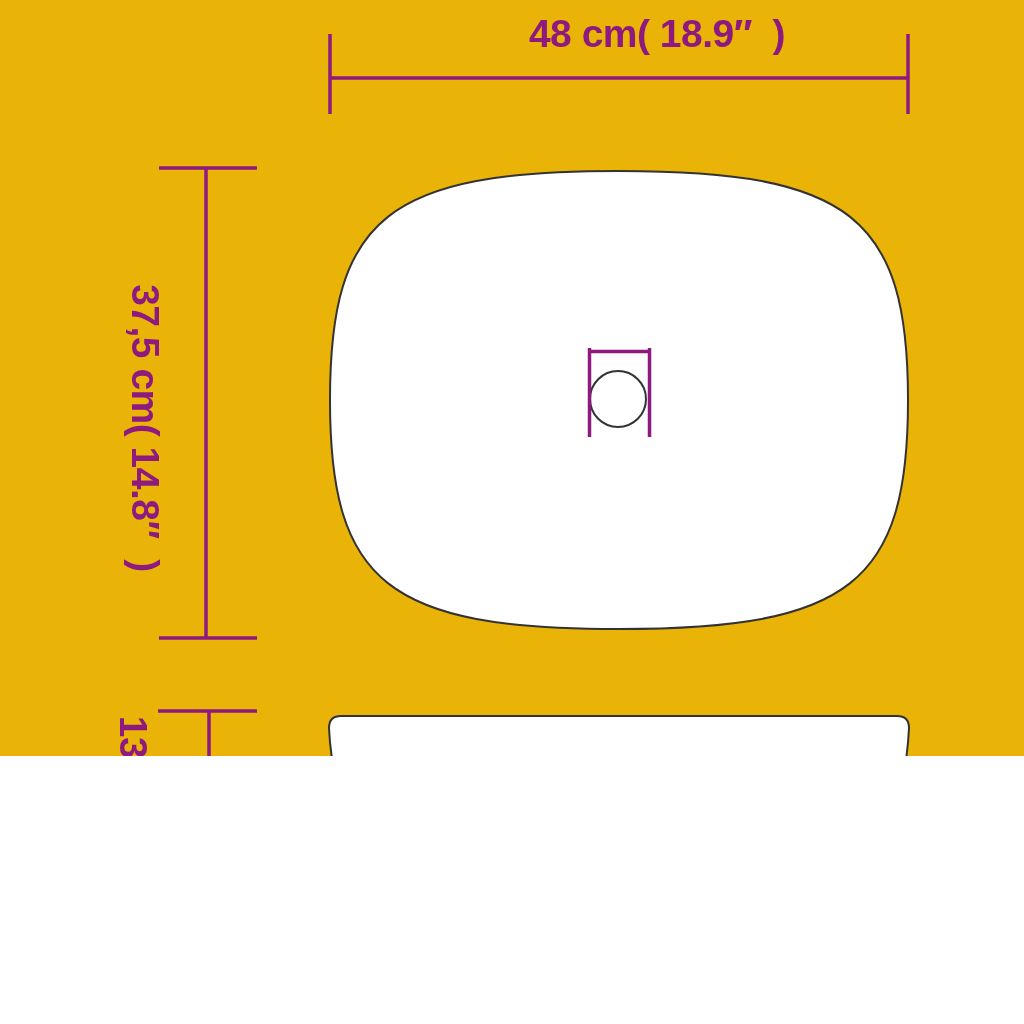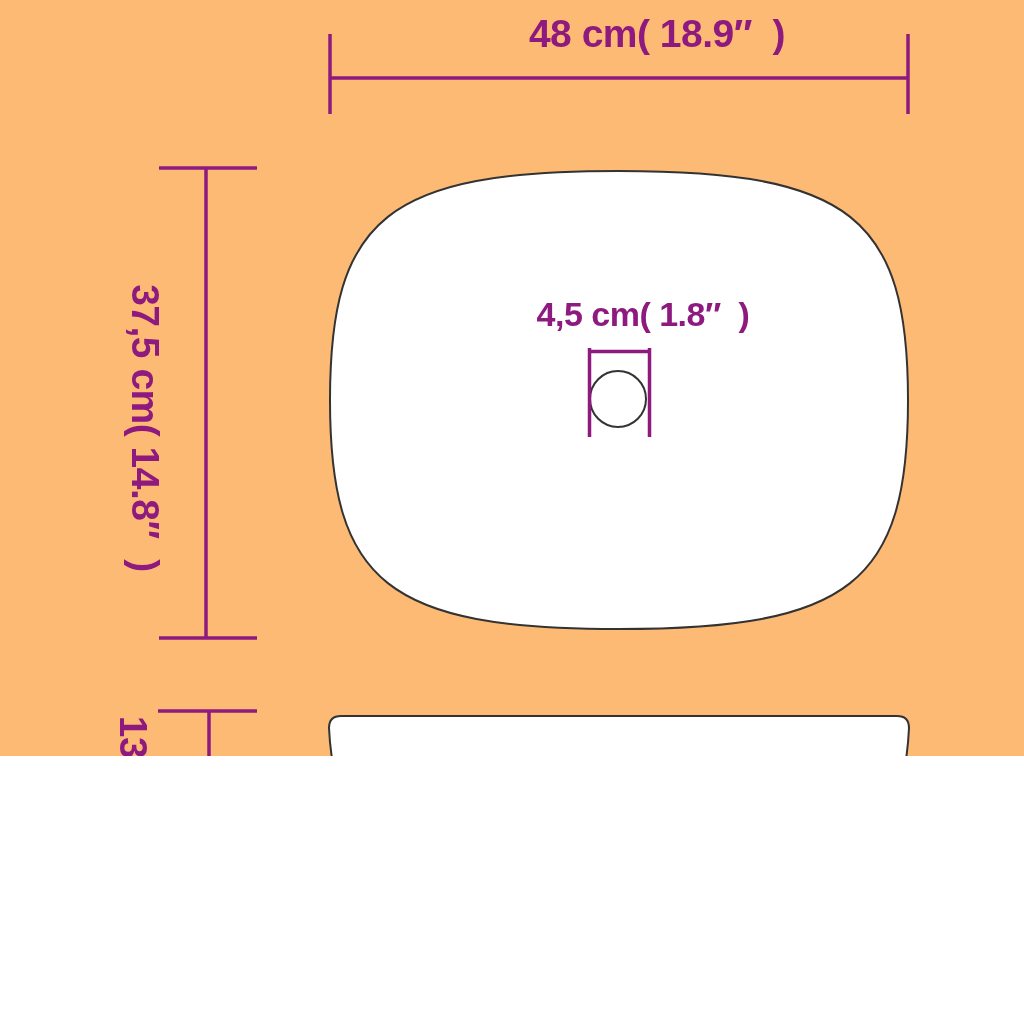--- a/index.html
+++ b/index.html
@@ -4,21 +4,21 @@
 <style>
   html, body {
     margin: 0;
     padding: 0;
     background: #ffffff;
   }
   #canvas {
     position: relative;
     width: 1024px;
     height: 756px;
-    background: #fdba74;
+    background: #eab308;
     overflow: hidden;
     font-family: "Liberation Sans", sans-serif;
   }
   #shapes {
     position: absolute;
     left: 0;
     top: 0;
   }
   .dim-label {
     position: absolute;
@@ -80,17 +80,16 @@
       <line x1="209" y1="711" x2="209" y2="890"></line>
       <line x1="158" y1="711" x2="257" y2="711"></line>
       <line x1="158" y1="890" x2="257" y2="890"></line>
     </g>
   </svg>
 
   <div class="dim-label fs-39" style="left: 657px; top: 33px;">48 cm( 18.9″  )</div>
 
   <div class="dim-label vertical fs-39" style="left: 145px; top: 428px;">37,5 cm( 14.8″  )</div>
 
-  <div class="dim-label fs-34" style="left: 643px; top: 314px;">4,5 cm( 1.8″  )</div>
 
   <div class="dim-label vertical fs-39" style="left: 133px; top: 849px;">13,5 cm( 5.3″  )</div>
 
 </div>
 
 </body></html>

